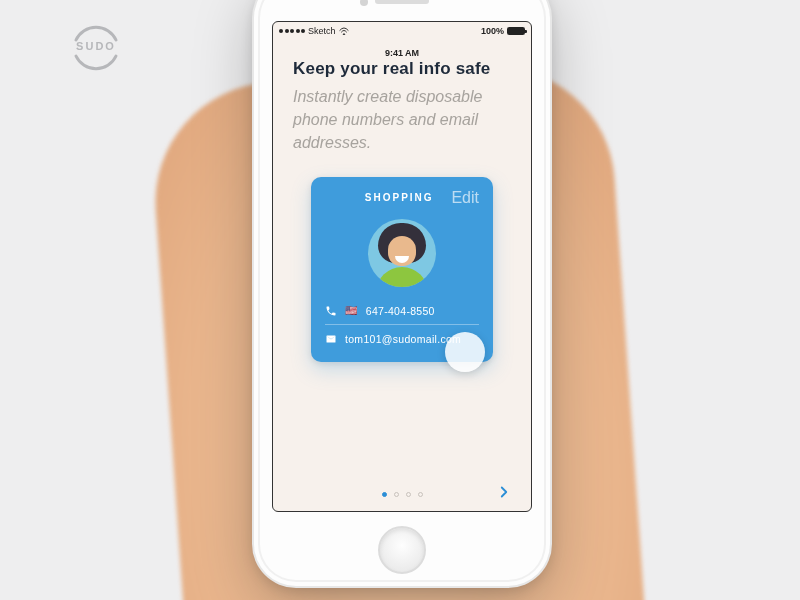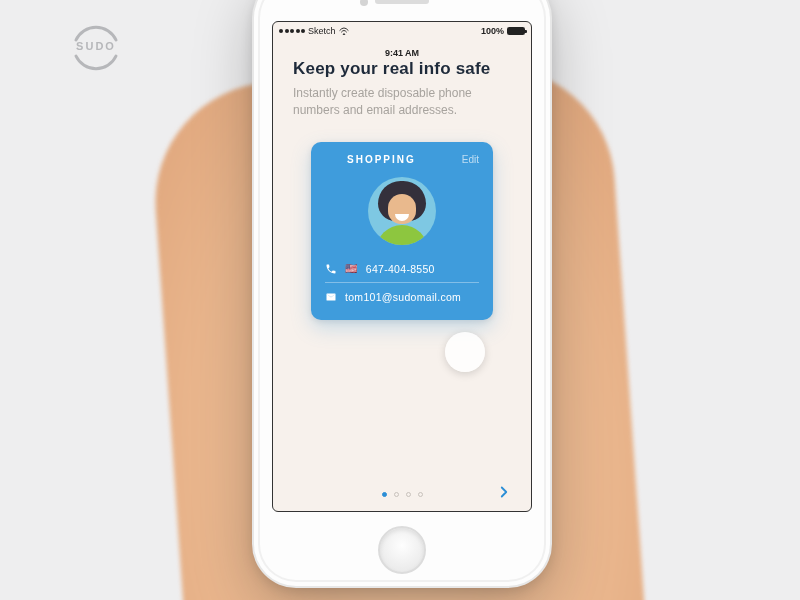--- a/index.html
+++ b/index.html
@@ -107,37 +107,37 @@
   .battery i { display:block; height:100%; width:100%; background:#222; }
 
   
   .onboard { padding:20px 20px 8px; }
   .title {
     font-size:17px; font-weight:700; color:#1e2a3a;
     letter-spacing:.2px;
   }
   .subtitle {
     margin-top:6px;
-    font-size:12px; line-height:1.45; color:#a7a39e;
+    font-size:16px; line-height:1.45; color:#a7a39e;font-style:italic;
   }
 
   
   .card {
     margin:22px auto 0;
     width:182px;
     background:#3f9cdc;
     border-radius:10px;
     box-shadow:0 8px 20px rgba(63,156,220,.25), 0 2px 6px rgba(0,0,0,.1);
     padding:12px 14px 10px;
     color:#fff;
     position:relative;
   }
   .card-header { display:flex; align-items:center; }
-  .card-title { flex:1; font-size:10px; font-weight:800; letter-spacing:2px; margin-left:22px; }
-  .card-edit { font-size:10px; color:rgba(255,255,255,.65); }
+  .card-title { flex:1; font-size:10px; font-weight:800; letter-spacing:2px; text-align:center; margin-left:22px; }
+  .card-edit { font-size:16px; color:rgba(255,255,255,.65); }
 
   .avatar {
     width:68px; height:68px; border-radius:50%;
     margin:12px auto 10px;
     background:#7ec8e3;
     position:relative; overflow:hidden;
   }
   .avatar .hair {
     position:absolute; top:4px; left:10px; width:48px; height:40px;
     background:#34303b; border-radius:26px 26px 20px 20px;

